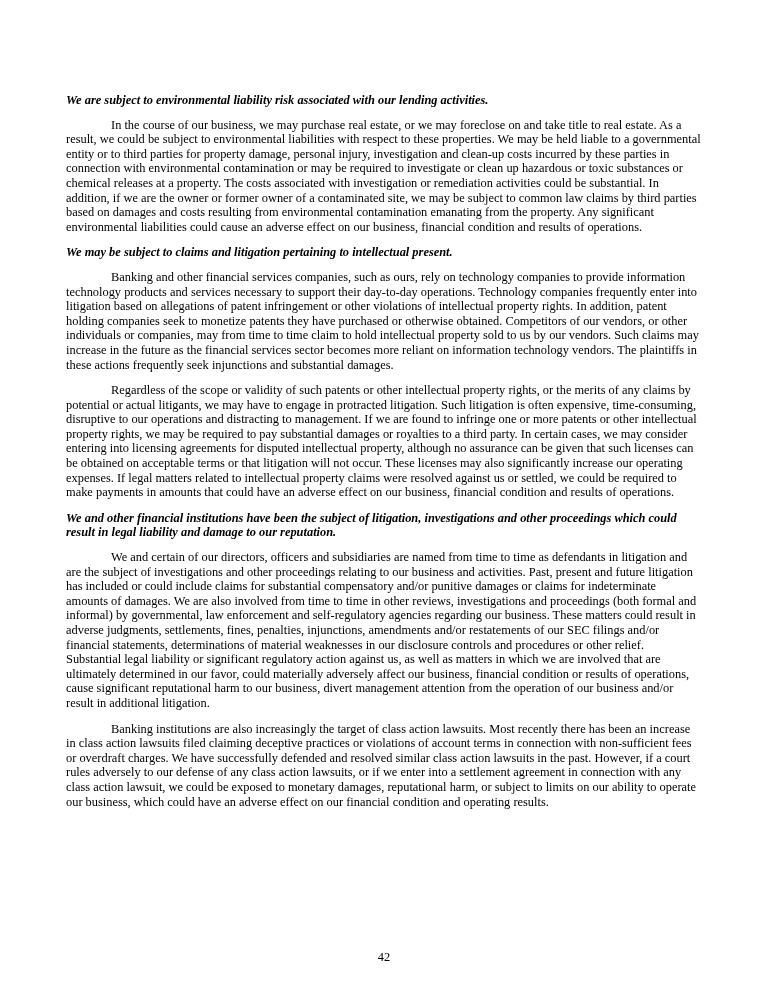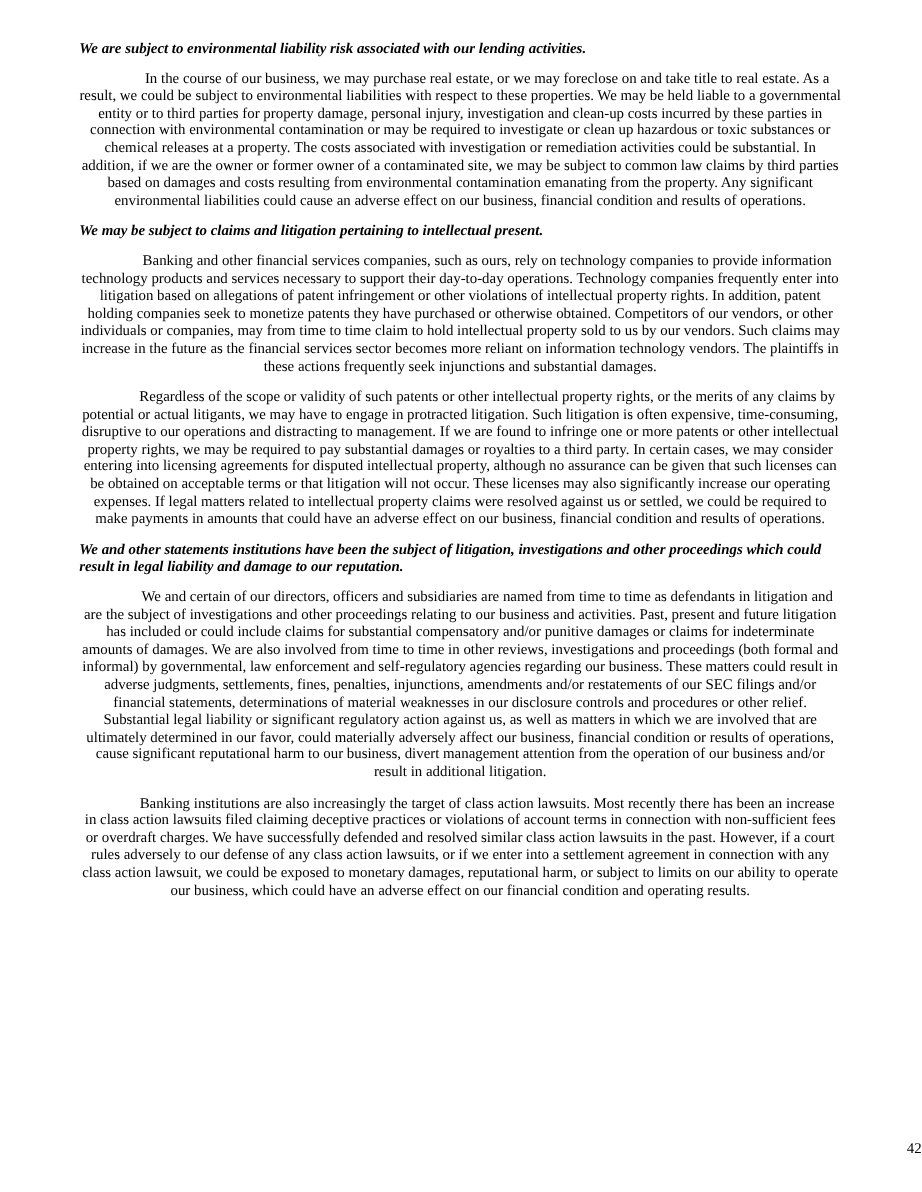--- a/index.html
+++ b/index.html
@@ -6,62 +6,62 @@
     margin: 0;
     padding: 0;
     background: #ffffff;
   }
   .page {
     position: relative;
     width: 768px;
     height: 993px;
     background: #ffffff;
     box-sizing: border-box;
-    padding: 33px 67px 0 66px;
+    padding: 93px 67px 0 66px;
     font-family: "Liberation Serif", "DejaVu Serif", serif;
     font-size: 12.4px;
     line-height: 14.6px;
     color: #000000;
     overflow: hidden;
   }
   .section-heading {
     font-weight: bold;
     font-style: italic;
     margin: 0 0 10px 0;
   }
   .body-paragraph {
     margin: 0 0 11px 0;
     text-indent: 45px;
-    text-align: center;
+    text-align: left;
   }
   .page-number {
     position: absolute;
     left: 0;
     bottom: 28px;
     width: 100%;
-    text-align: right;
+    text-align: center;
   }
 </style>
 </head>
 <body>
 
 <div class="page">
 
   <div class="risk-section">
     <p class="section-heading">We are subject to environmental liability risk associated with our lending activities.</p>
     <p class="body-paragraph">In the course of our business, we may purchase real estate, or we may foreclose on and take title to real estate. As a result, we could be subject to environmental liabilities with respect to these properties. We may be held liable to a governmental entity or to third parties for property damage, personal injury, investigation and clean-up costs incurred by these parties in connection with environmental contamination or may be required to investigate or clean up hazardous or toxic substances or chemical releases at a property. The costs associated with investigation or remediation activities could be substantial. In addition, if we are the owner or former owner of a contaminated site, we may be subject to common law claims by third parties based on damages and costs resulting from environmental contamination emanating from the property. Any significant environmental liabilities could cause an adverse effect on our business, financial condition and results of operations.</p>
   </div>
 
   <div class="risk-section">
     <p class="section-heading">We may be subject to claims and litigation pertaining to intellectual present.</p>
     <p class="body-paragraph">Banking and other financial services companies, such as ours, rely on technology companies to provide information technology products and services necessary to support their day-to-day operations. Technology companies frequently enter into litigation based on allegations of patent infringement or other violations of intellectual property rights. In addition, patent holding companies seek to monetize patents they have purchased or otherwise obtained. Competitors of our vendors, or other individuals or companies, may from time to time claim to hold intellectual property sold to us by our vendors. Such claims may increase in the future as the financial services sector becomes more reliant on information technology vendors. The plaintiffs in these actions frequently seek injunctions and substantial damages.</p>
     <p class="body-paragraph">Regardless of the scope or validity of such patents or other intellectual property rights, or the merits of any claims by potential or actual litigants, we may have to engage in protracted litigation. Such litigation is often expensive, time-consuming, disruptive to our operations and distracting to management. If we are found to infringe one or more patents or other intellectual property rights, we may be required to pay substantial damages or royalties to a third party. In certain cases, we may consider entering into licensing agreements for disputed intellectual property, although no assurance can be given that such licenses can be obtained on acceptable terms or that litigation will not occur. These licenses may also significantly increase our operating expenses. If legal matters related to intellectual property claims were resolved against us or settled, we could be required to make payments in amounts that could have an adverse effect on our business, financial condition and results of operations.</p>
   </div>
 
   <div class="risk-section">
-    <p class="section-heading">We and other statements institutions have been the subject of litigation, investigations and other proceedings which could result in legal liability and damage to our reputation.</p>
+    <p class="section-heading">We and other financial institutions have been the subject of litigation, investigations and other proceedings which could result in legal liability and damage to our reputation.</p>
     <p class="body-paragraph">We and certain of our directors, officers and subsidiaries are named from time to time as defendants in litigation and are the subject of investigations and other proceedings relating to our business and activities. Past, present and future litigation has included or could include claims for substantial compensatory and/or punitive damages or claims for indeterminate amounts of damages. We are also involved from time to time in other reviews, investigations and proceedings (both formal and informal) by governmental, law enforcement and self-regulatory agencies regarding our business. These matters could result in adverse judgments, settlements, fines, penalties, injunctions, amendments and/or restatements of our SEC filings and/or financial statements, determinations of material weaknesses in our disclosure controls and procedures or other relief. Substantial legal liability or significant regulatory action against us, as well as matters in which we are involved that are ultimately determined in our favor, could materially adversely affect our business, financial condition or results of operations, cause significant reputational harm to our business, divert management attention from the operation of our business and/or result in additional litigation.</p>
     <p class="body-paragraph">Banking institutions are also increasingly the target of class action lawsuits. Most recently there has been an increase in class action lawsuits filed claiming deceptive practices or violations of account terms in connection with non-sufficient fees or overdraft charges. We have successfully defended and resolved similar class action lawsuits in the past. However, if a court rules adversely to our defense of any class action lawsuits, or if we enter into a settlement agreement in connection with any class action lawsuit, we could be exposed to monetary damages, reputational harm, or subject to limits on our ability to operate our business, which could have an adverse effect on our financial condition and operating results.</p>
   </div>
 
   <div class="page-number">42</div>
 
 </div>
 
 </body></html>

